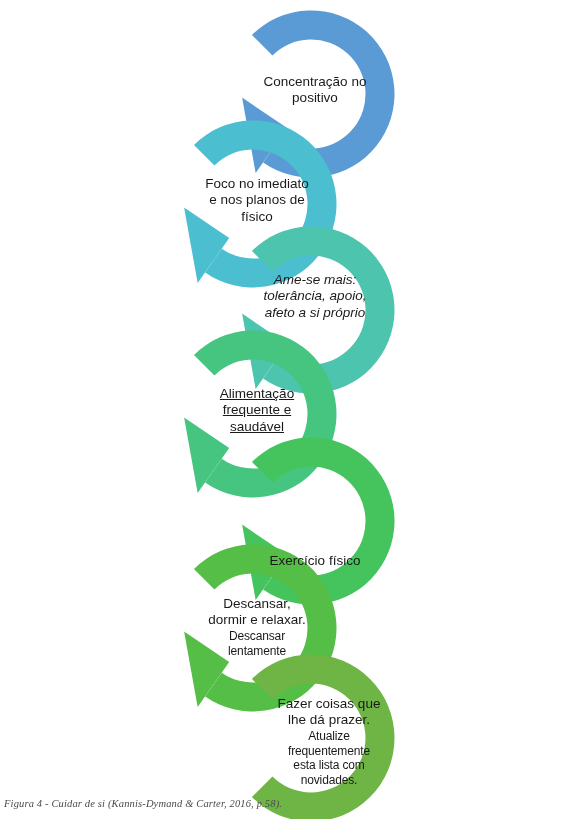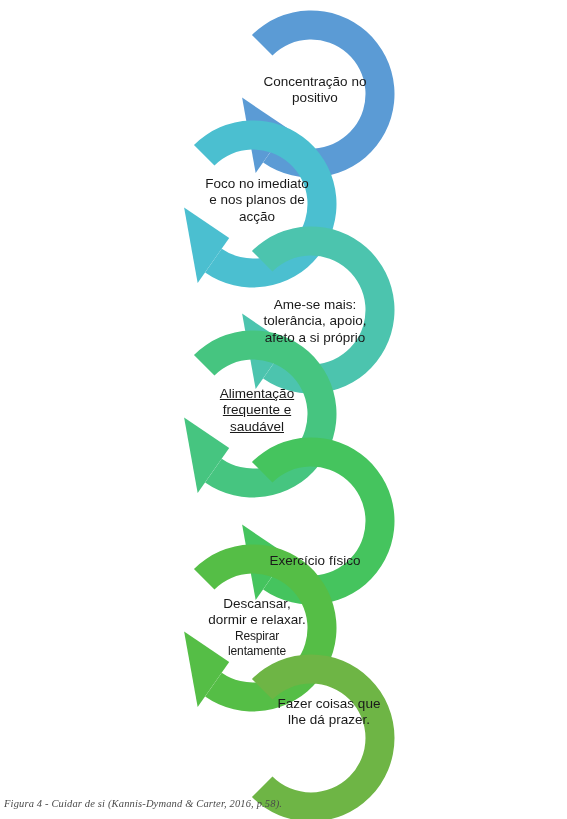--- a/index.html
+++ b/index.html
@@ -76,29 +76,32 @@
         <path d="M 193.95658377092326 568.9565837709233 A 83.5 83.5 0 1 1 205.10636756468773 696.3991956981308 L 221.74008421886805 672.64378641375 A 54.5 54.5 0 1 0 214.46268042533316 589.4626804253331 Z" fill="#55BE46"></path>
         <polygon points="197.64987389212408,707.0481722738878 184.0945621019344,631.6111809807632 229.1965778914316,661.9948098379932" fill="#55BE46"></polygon>
         <path d="M 251.95658377092326 678.9565837709233 A 83.5 83.5 0 1 1 251.95658377092326 797.0434162290767 L 272.46268042533313 776.5373195746669 A 54.5 54.5 0 1 0 272.46268042533313 699.4626804253331 Z" fill="#6EB545"></path>
       </g>
   </svg>
   <div id="labels-layer">
       <div class="ring-label" style="left: 240px; top: 74px; width: 150px;"><span class="lbl-main">Concentração no
 positivo</span></div>
       <div class="ring-label" style="left: 182px; top: 176px; width: 150px;"><span class="lbl-main">Foco no imediato
 e nos planos de
-acção</span></div>
-      <div class="ring-label" style="left: 240px; top: 297px; width: 150px;"><span class="lbl-main">Ame-se mais:
+físico</span></div>
+      <div class="ring-label" style="left: 240px; top: 272px; width: 150px; font-style: italic;"><span class="lbl-main">Ame-se mais:
 tolerância, apoio,
 afeto a si próprio</span></div>
       <div class="ring-label" style="left: 182px; top: 386px; width: 150px; text-decoration: underline;"><span class="lbl-main">Alimentação
 frequente e
 saudável</span></div>
       <div class="ring-label" style="left: 240px; top: 513px; width: 150px; margin-top: 40px;"><span class="lbl-main">Exercício físico</span></div>
       <div class="ring-label" style="left: 182px; top: 596px; width: 150px;"><span class="lbl-main">Descansar,
-dormir e relaxar.</span><span class="lbl-sub">Respirar
+dormir e relaxar.</span><span class="lbl-sub">Descansar
 lentamente</span></div>
       <div class="ring-label" style="left: 254px; top: 696px; width: 150px;"><span class="lbl-main">Fazer coisas que
-lhe dá prazer.</span></div>
+lhe dá prazer.</span><span class="lbl-sub">Atualize
+frequentemente
+esta lista com
+novidades.</span></div>
     </div>
 </div>
 
 <div id="figure-caption">Figura 4 - Cuidar de si (Kannis-Dymand &amp; Carter, 2016, p.58).</div>
 
 </body></html>

